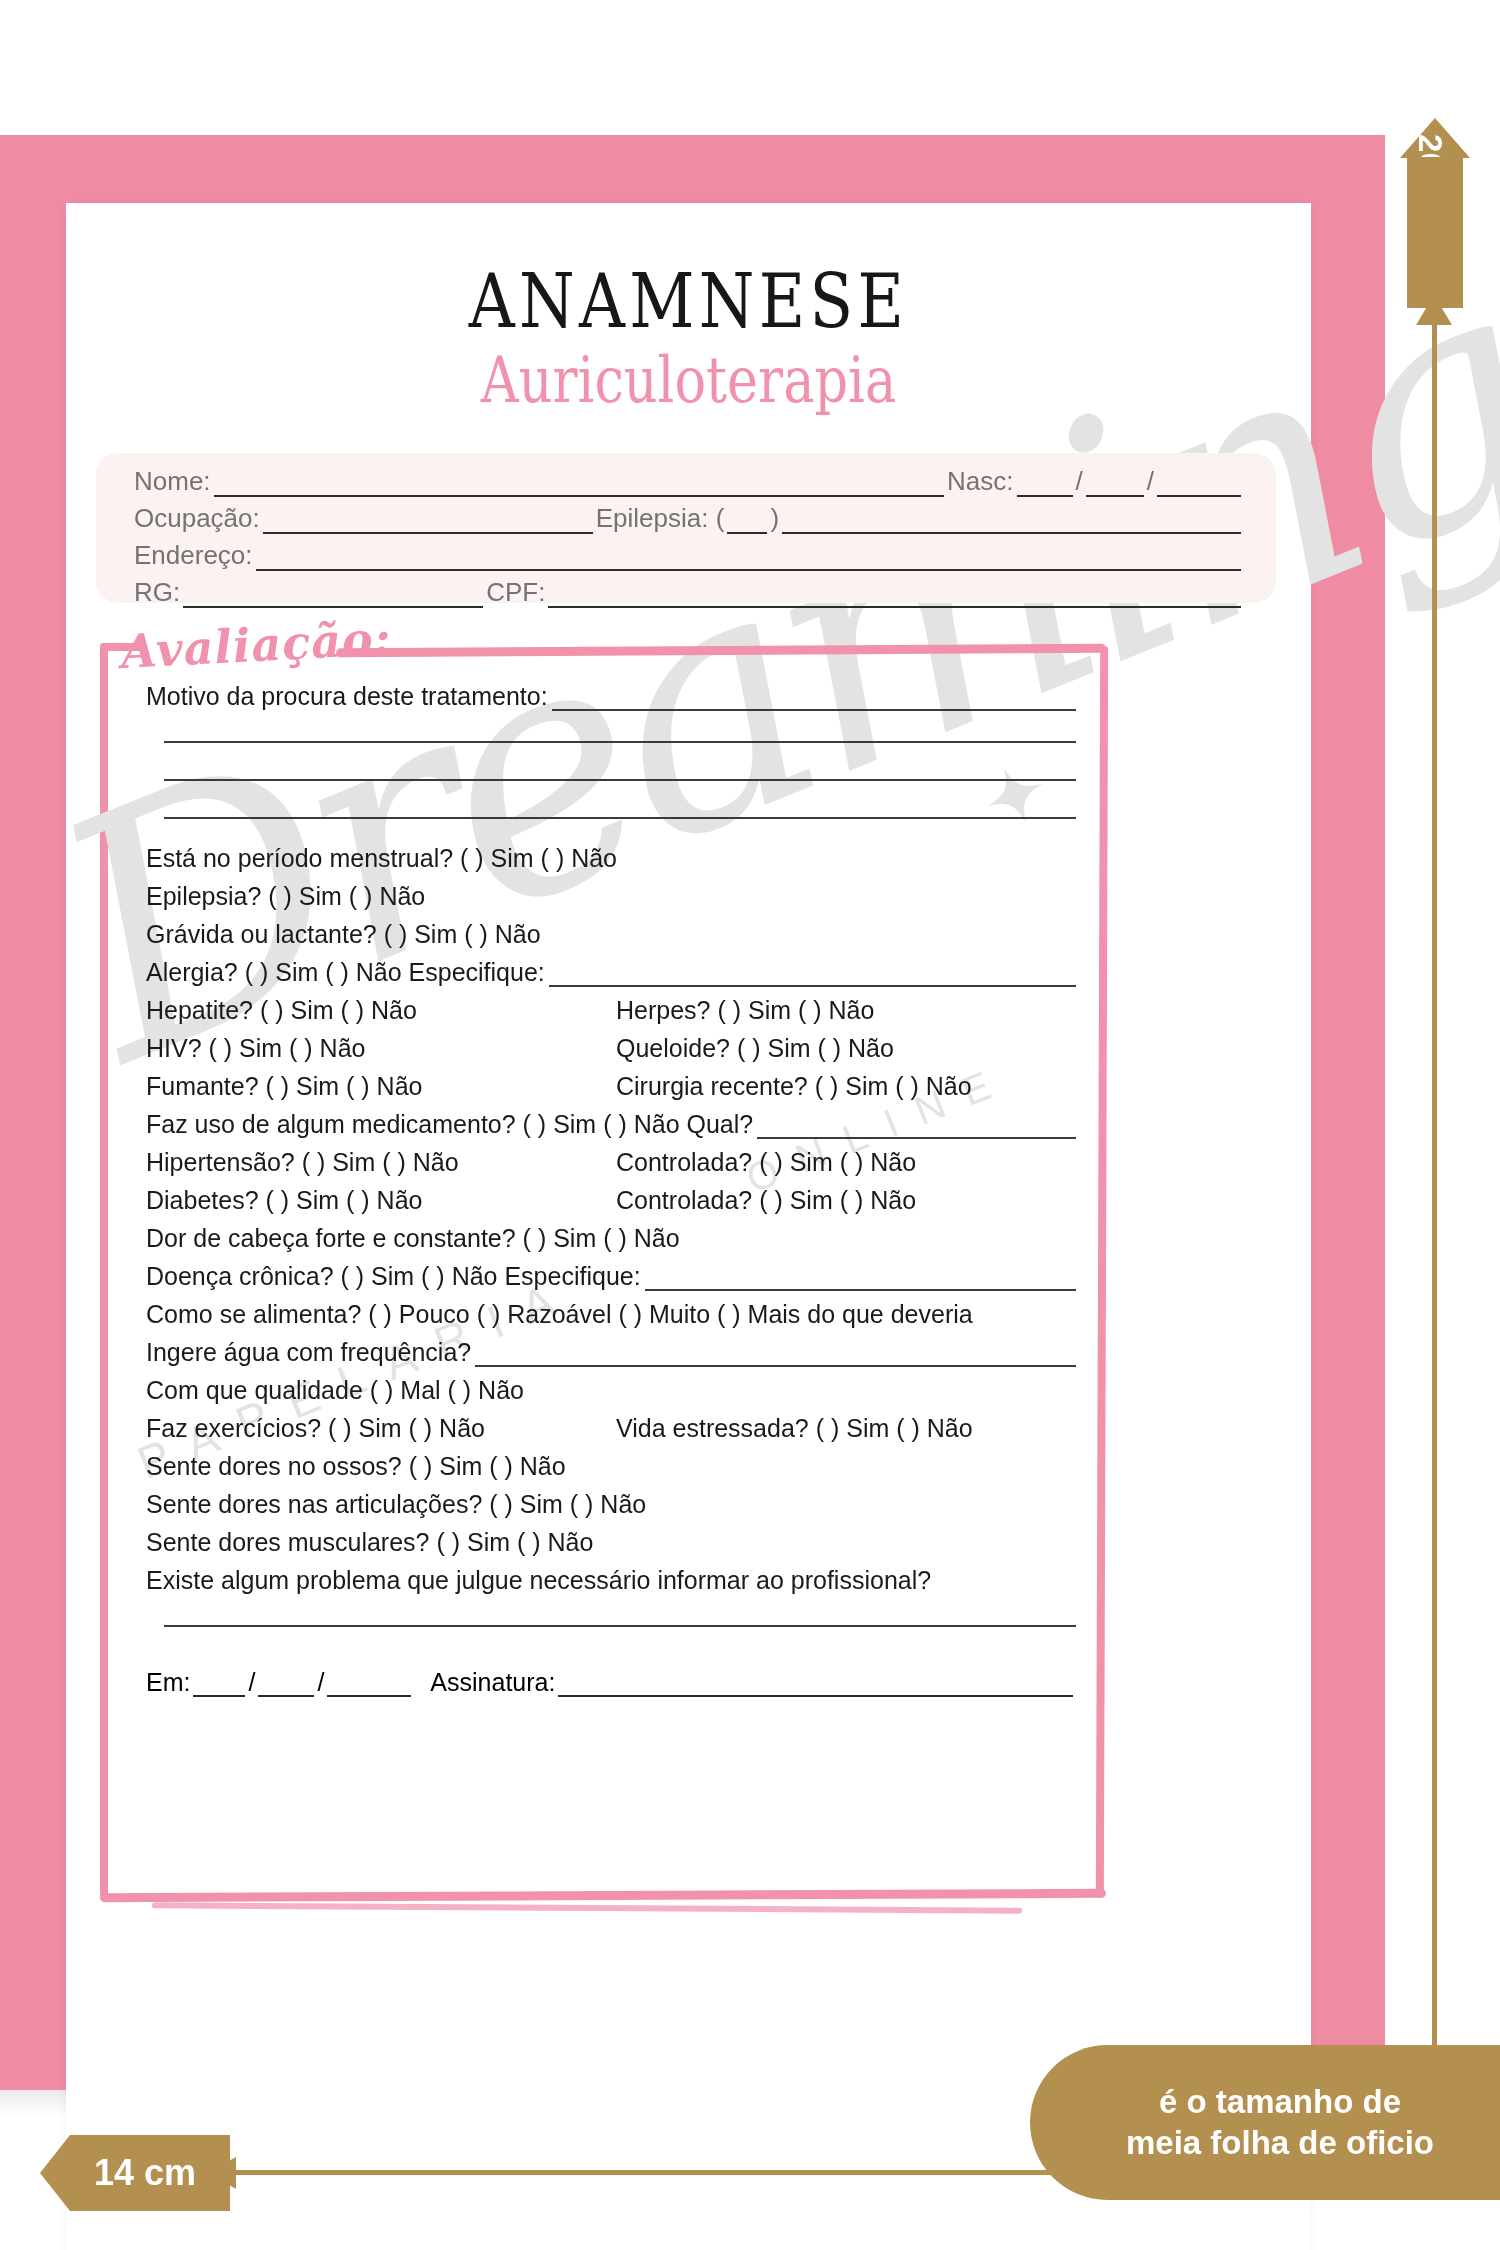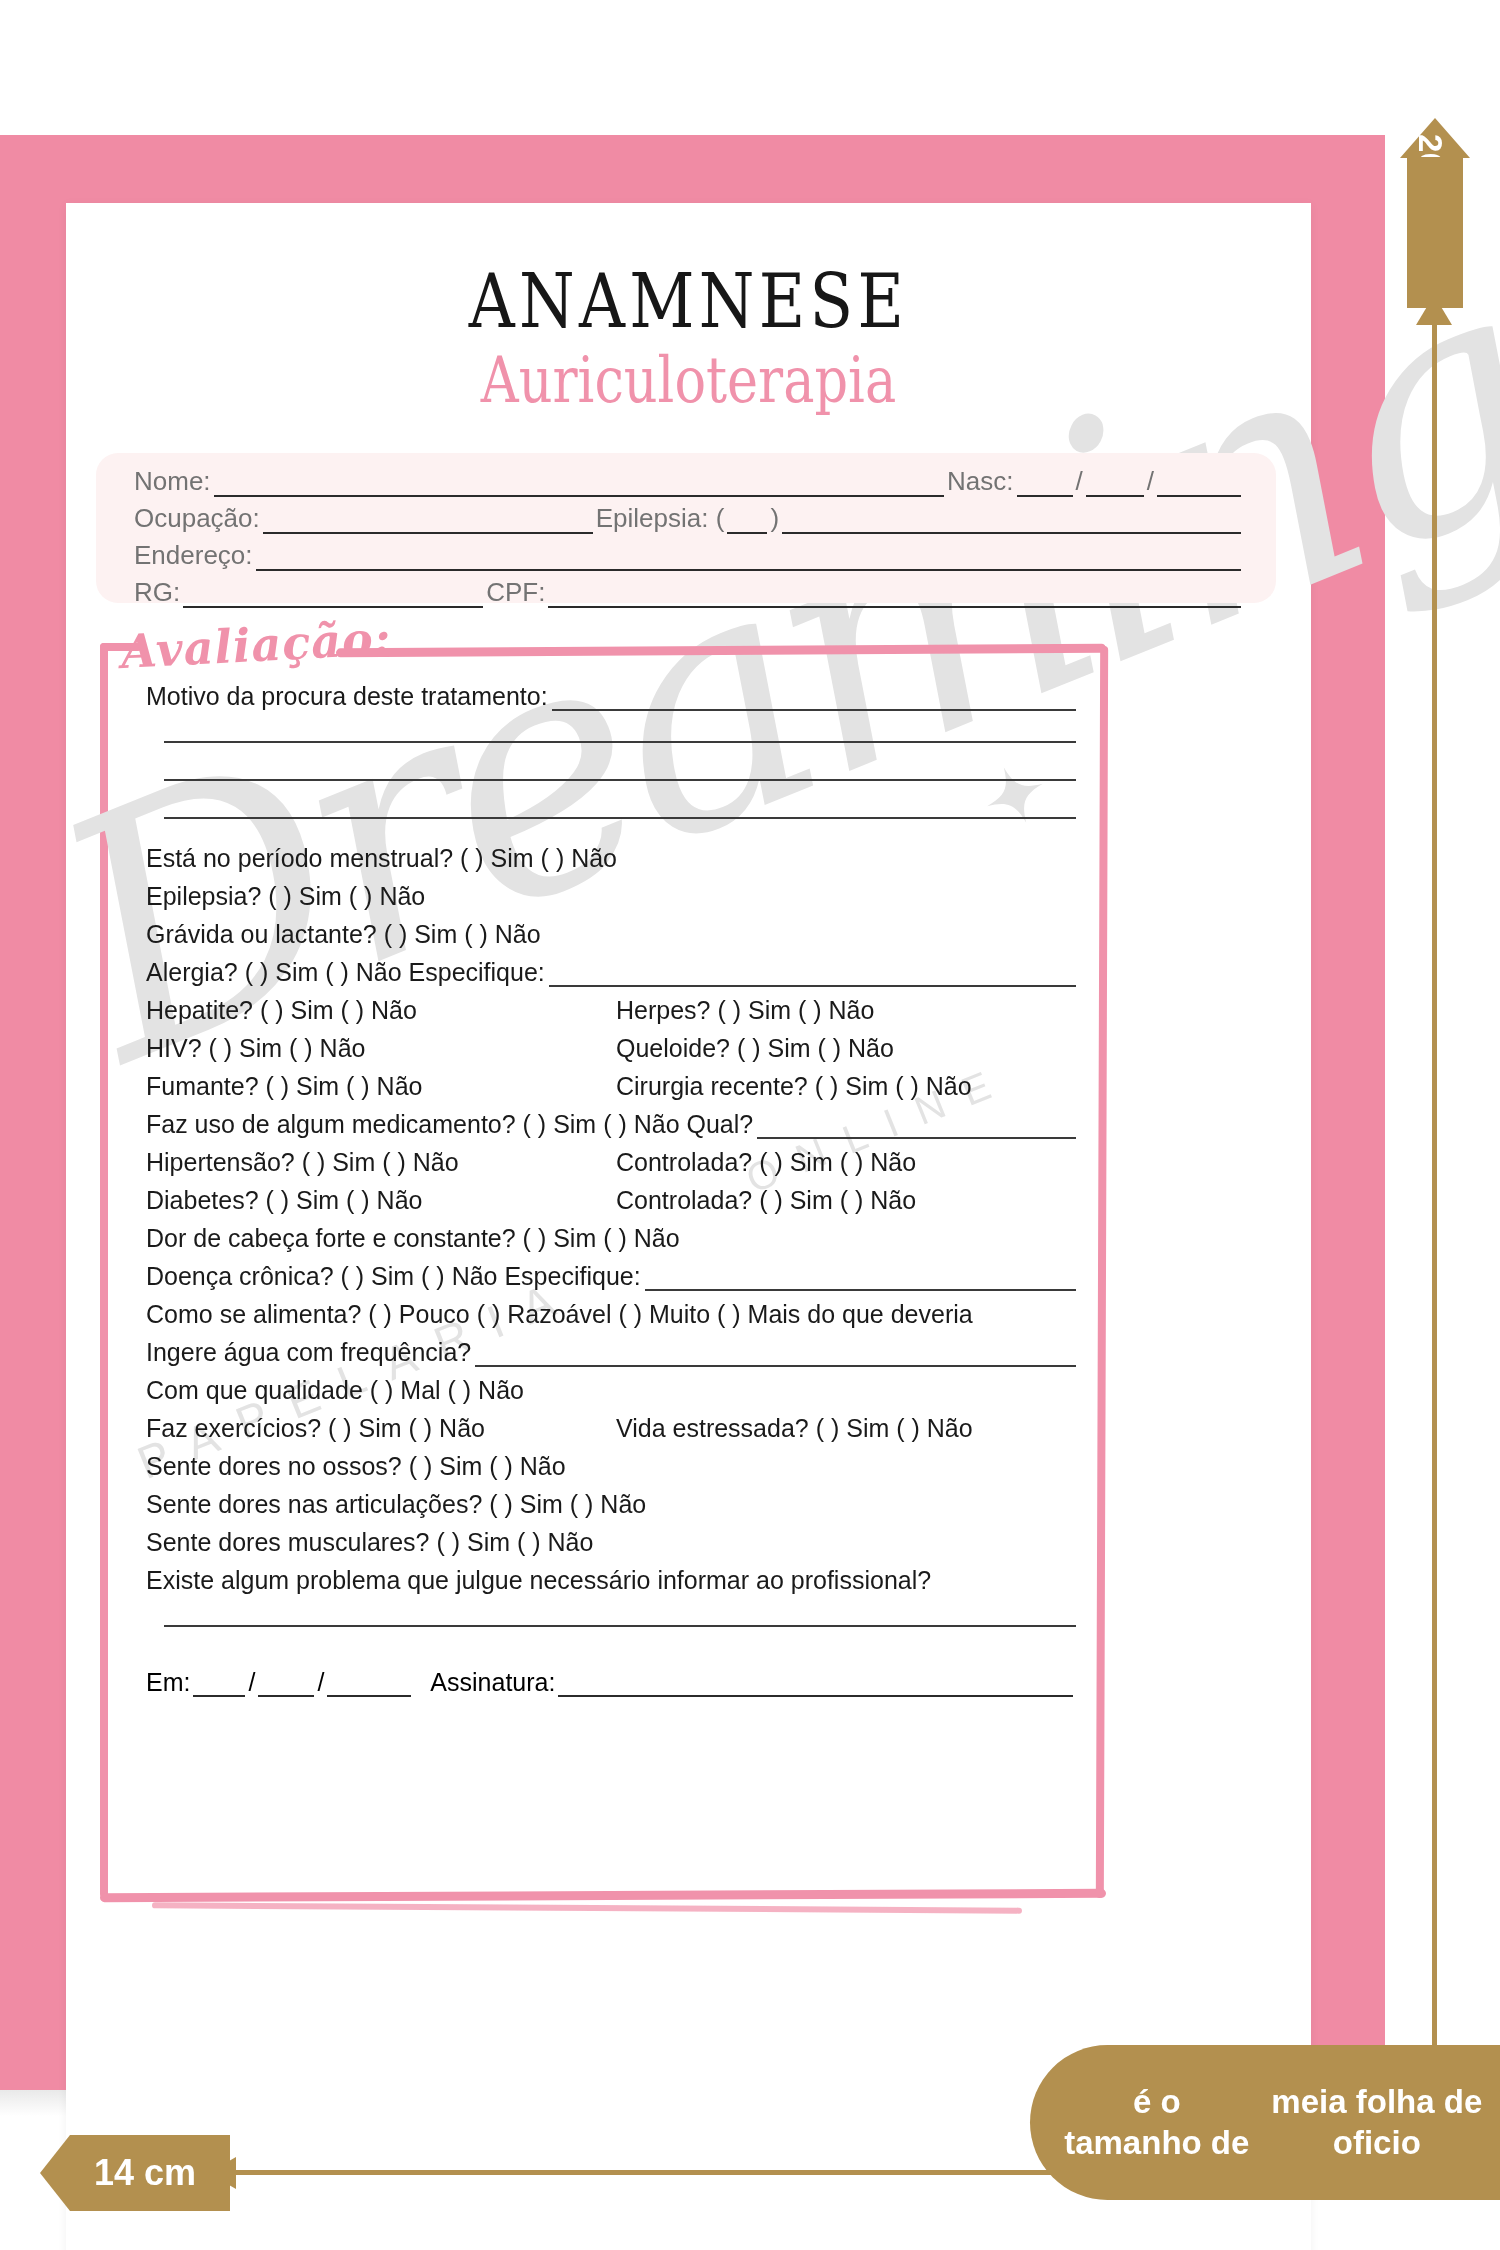--- a/index.html
+++ b/index.html
@@ -346,20 +346,21 @@
 
   
   .banner{
     position:absolute;
     left:1030px; top:2045px;
     width:470px; height:155px;
     background:#b3904f;
     border-radius:80px 0 0 80px;
     z-index:10;
     display:flex;
+    flex-direction:column;
     align-items:center;
     justify-content:center;
     color:#ffffff;
     font-size:33px;
     font-weight:bold;
     line-height:1.22;
     text-align:center;
     padding-left:30px;
     box-sizing:border-box;
   }

